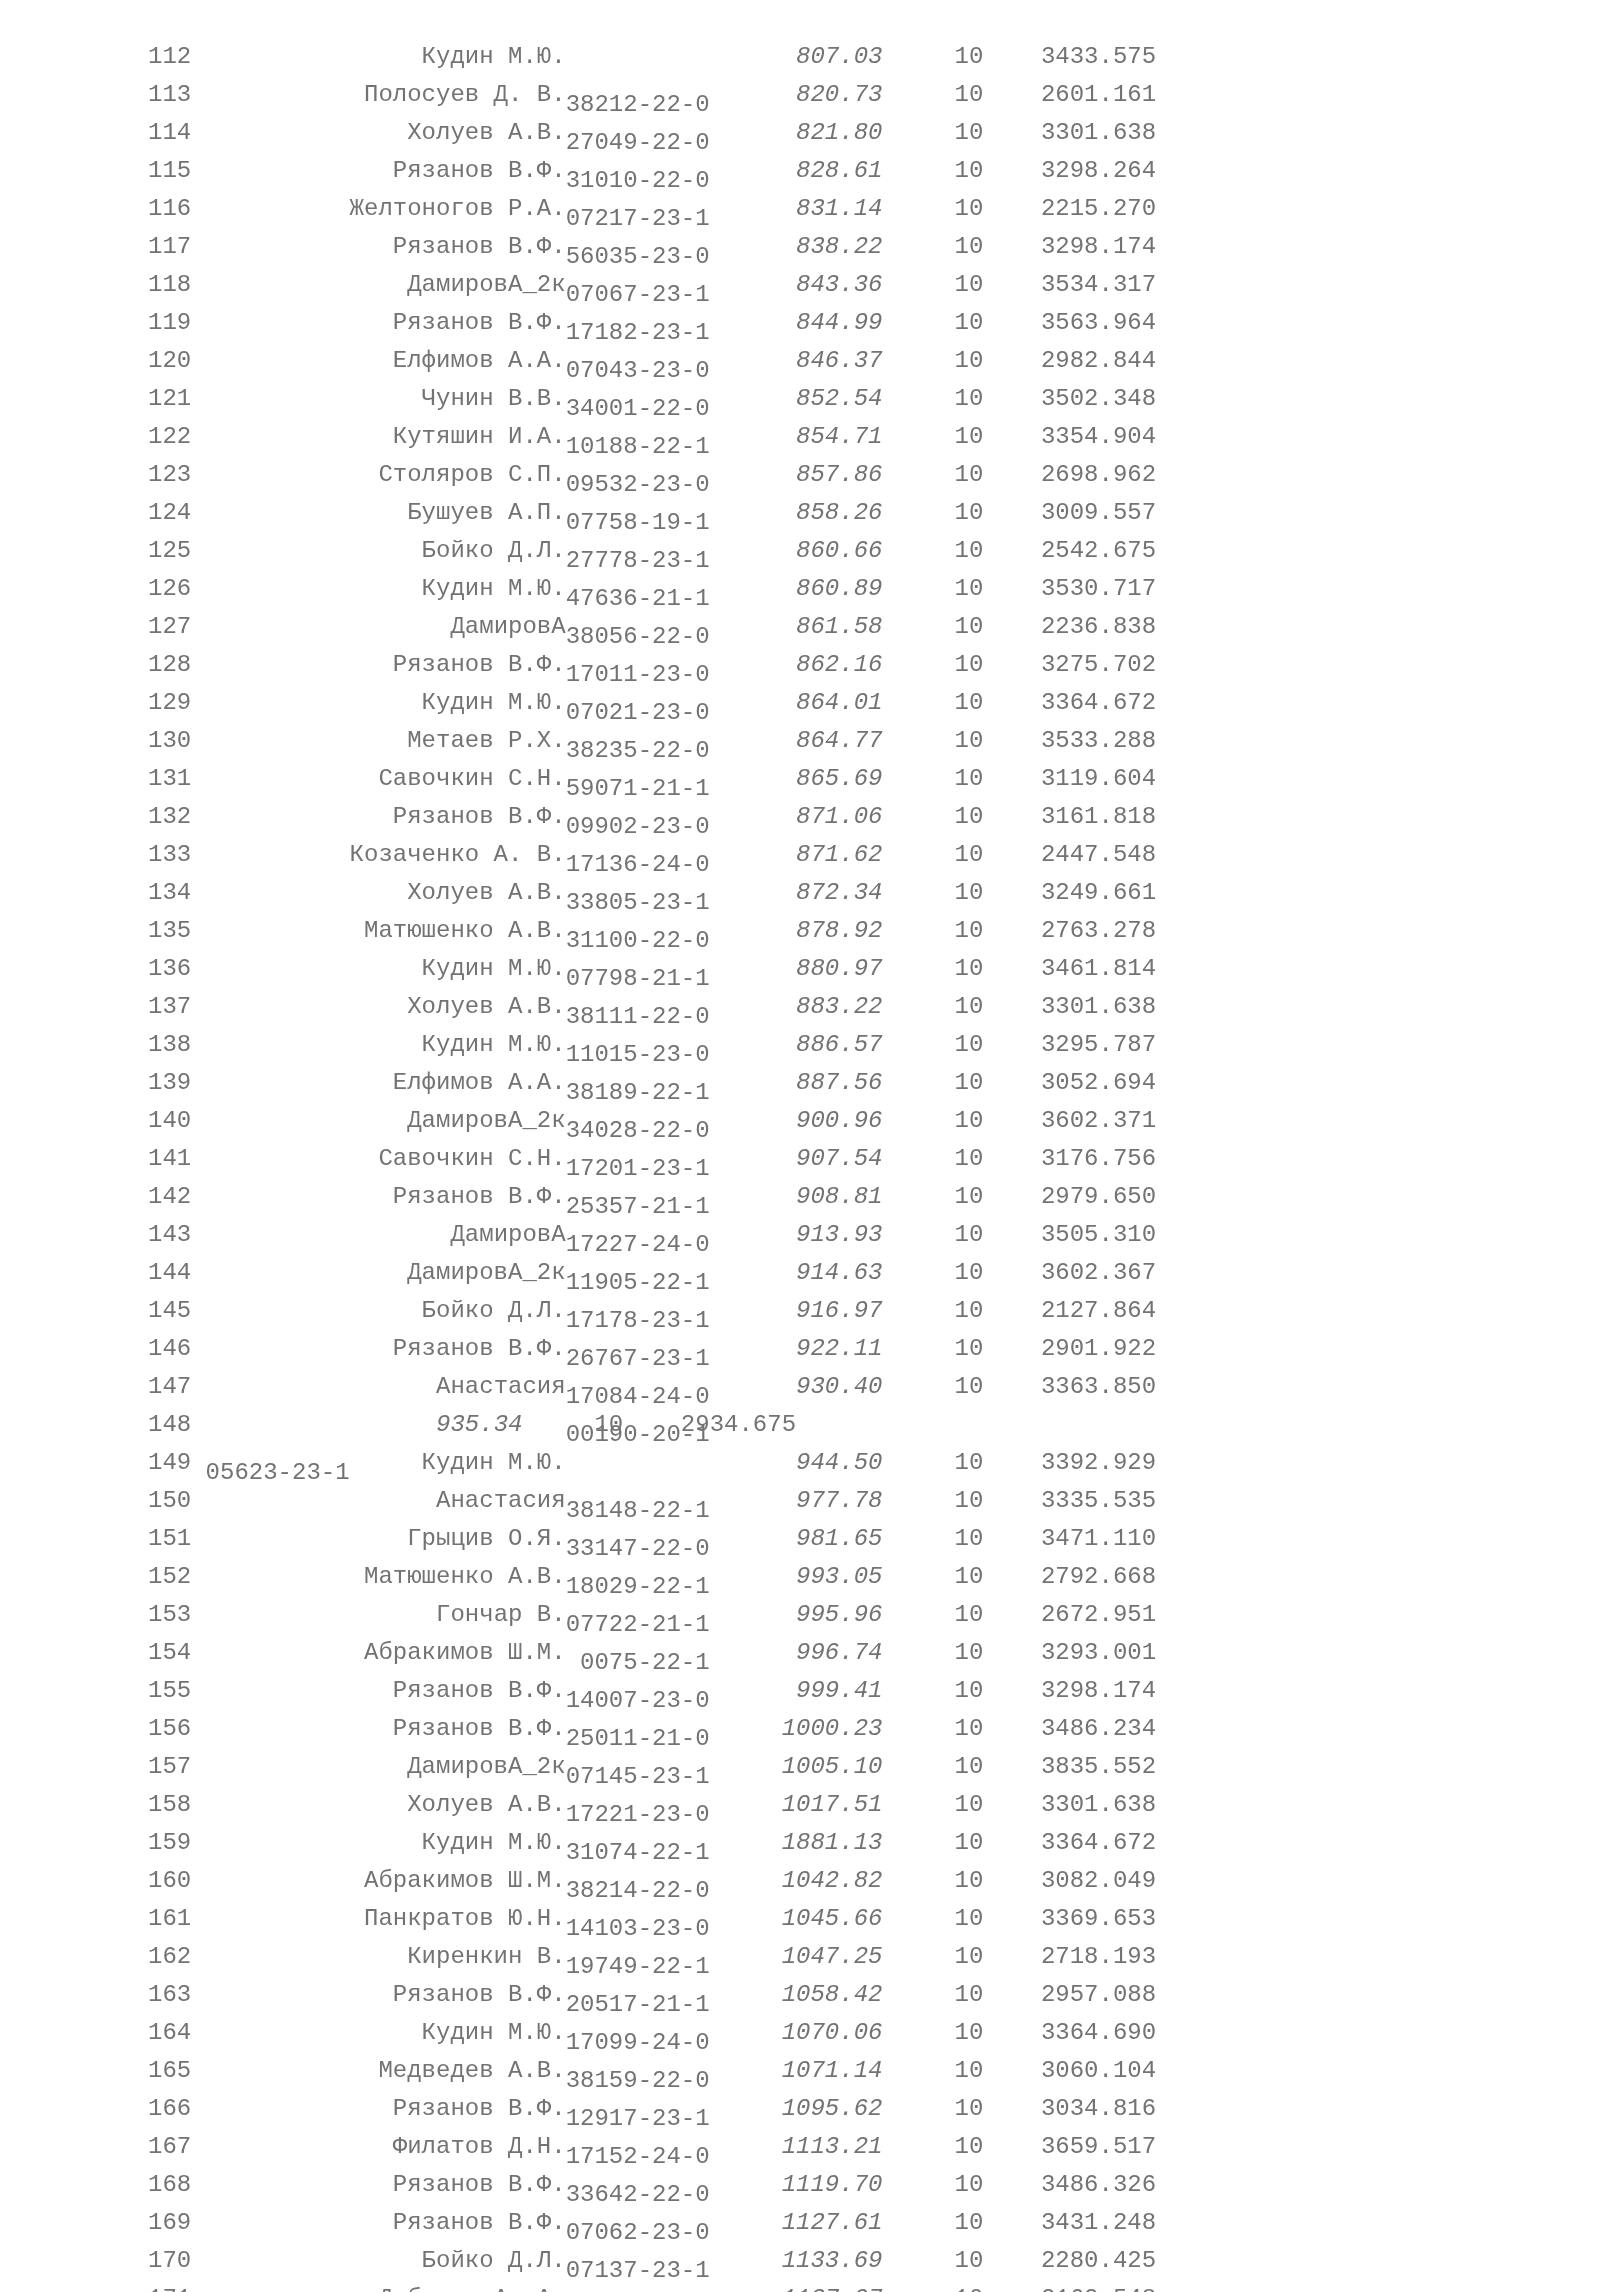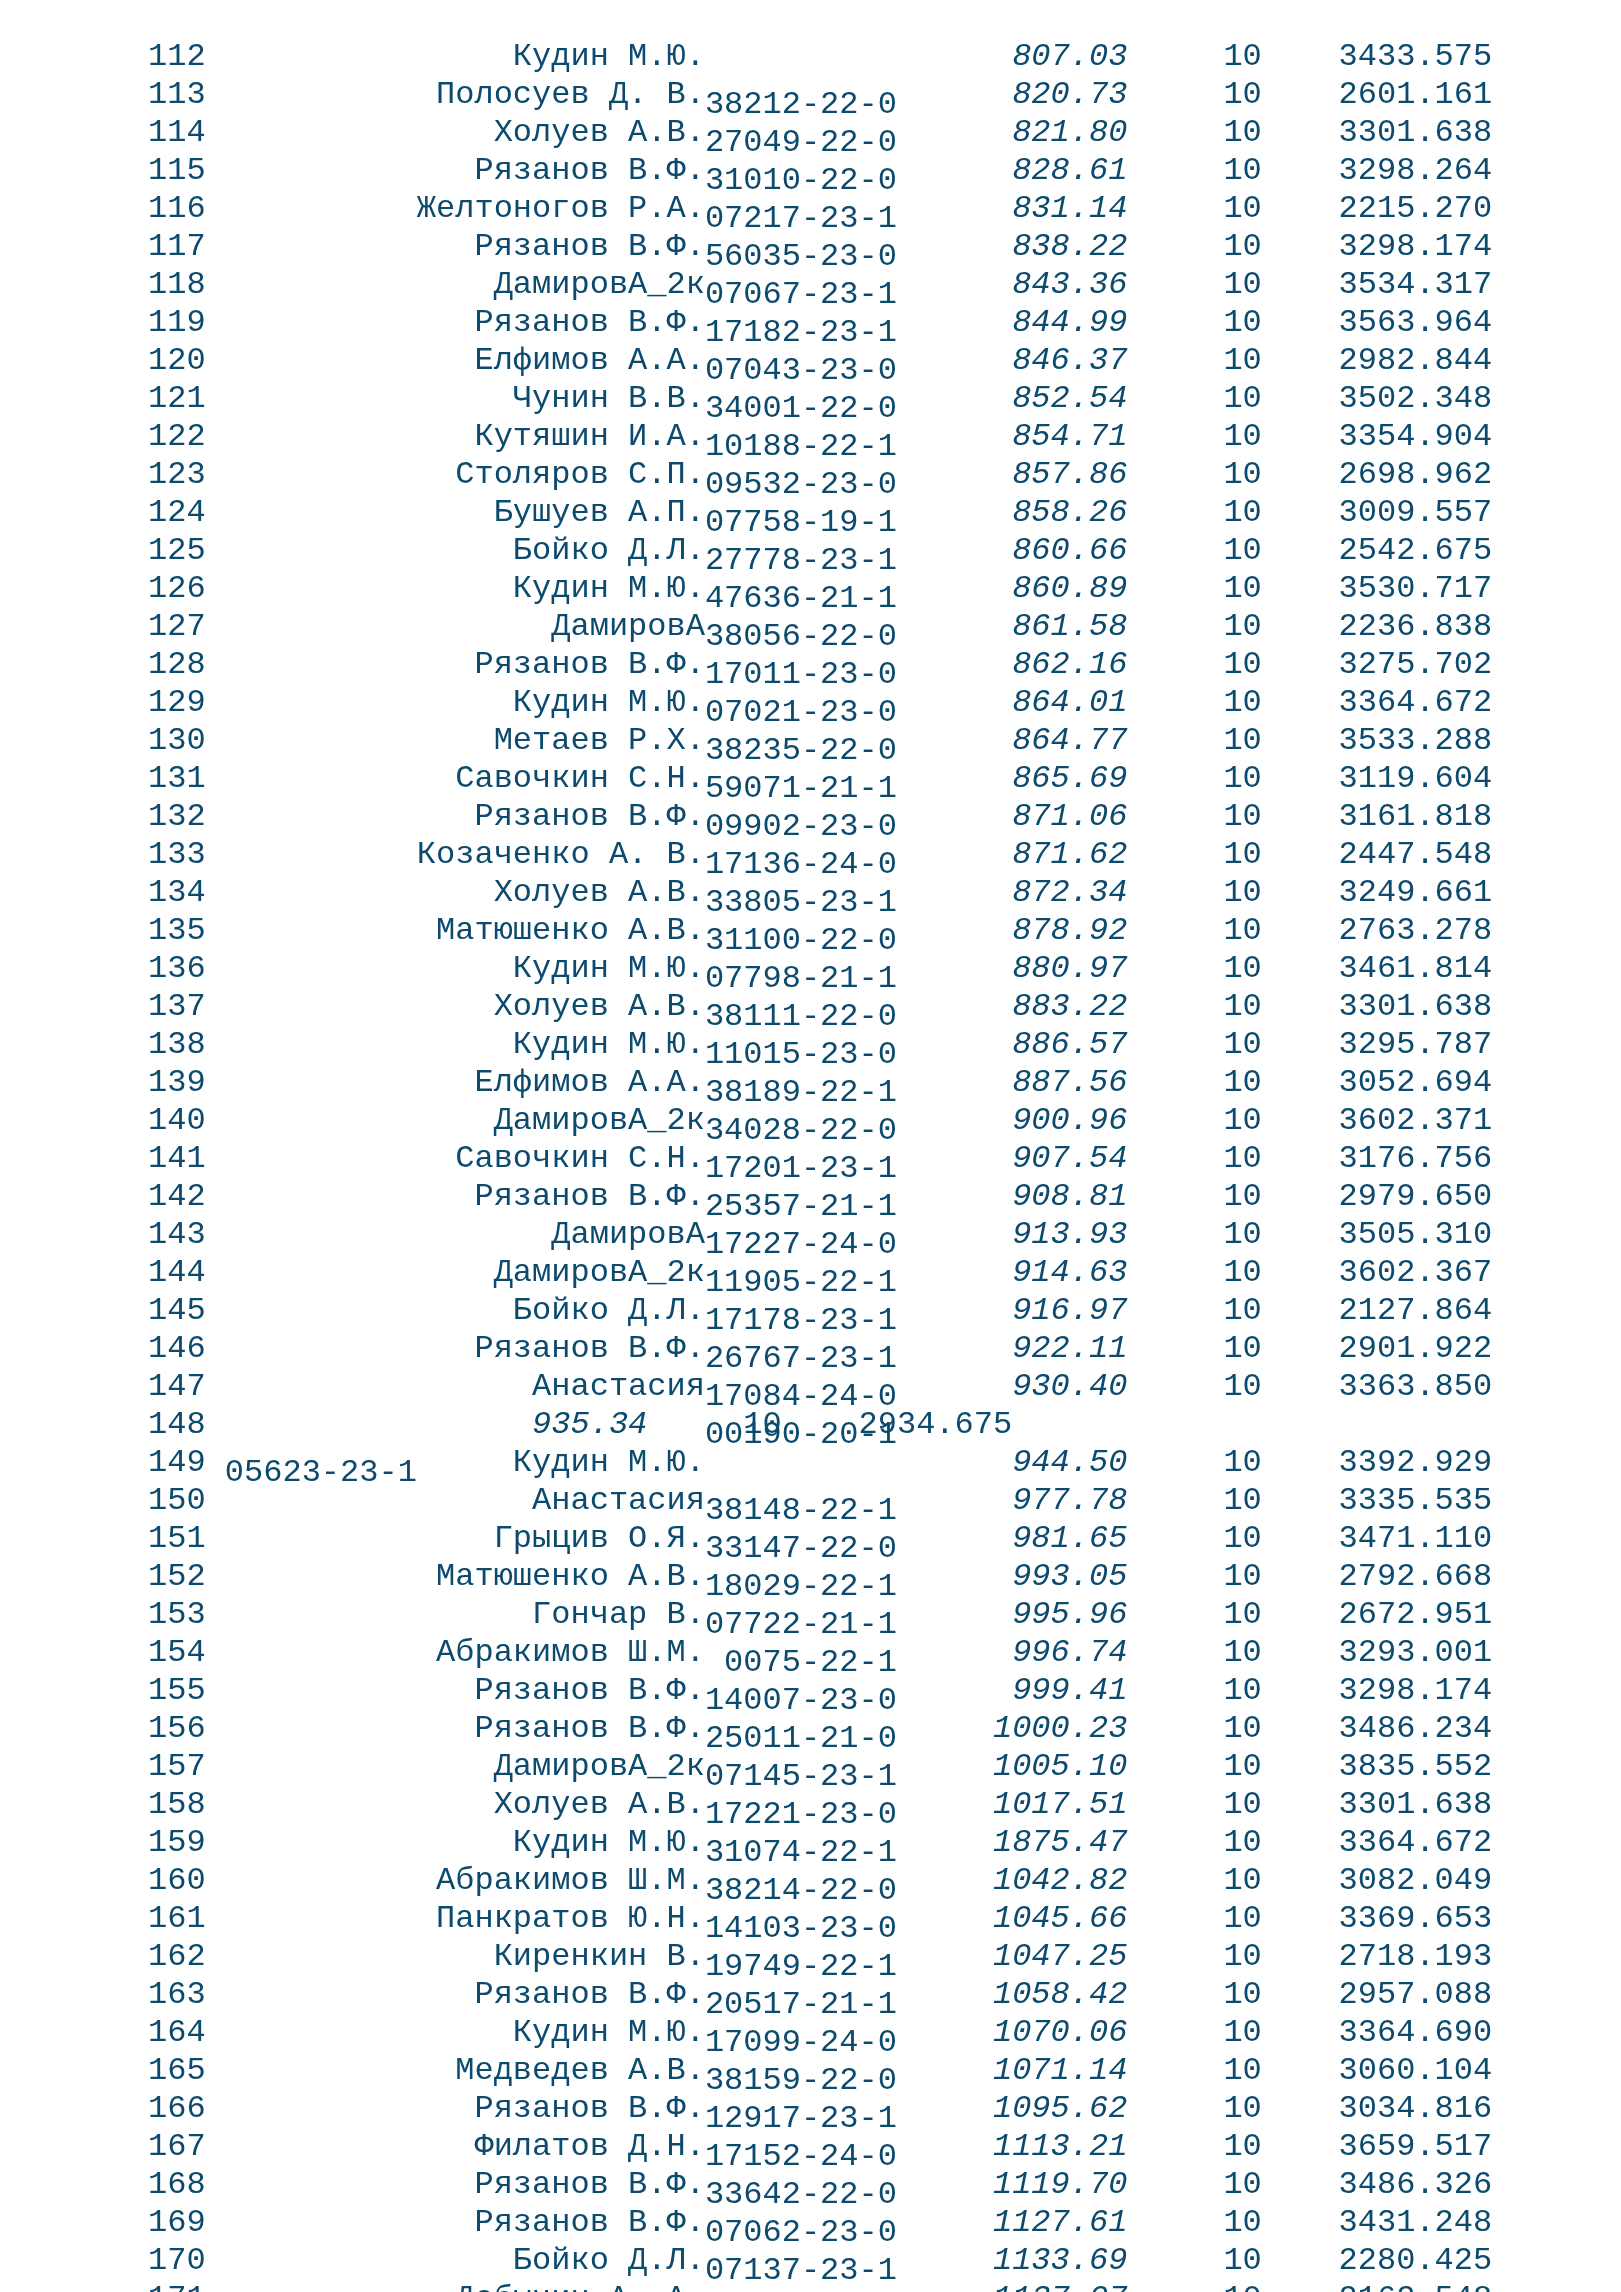--- a/index.html
+++ b/index.html
@@ -5,23 +5,23 @@
   html, body {
     margin: 0;
     padding: 0;
     background: #ffffff;
   }
   .page {
     position: relative;
     width: 1621px;
     height: 2293px;
     background: #ffffff;
-    color: #0c4a6e;
+    color: #737373;
     font-family: "Liberation Mono", "DejaVu Sans Mono", monospace;
-    font-size: 32px;
+    font-size: 24px;
     font-weight: 400;
     overflow: hidden;
   }
   .rows {
     position: absolute;
     left: 148px;
     top: 38px;
   }
   .row {
     display: flex;
@@ -83,21 +83,21 @@
       <div class="row"><span class="cell c-rank">149</span><span class="cell c-gap"></span><span class="cell c-name">Кудин М.Ю.</span><span class="cell c-code">38148-22-1</span><span class="cell c-value">944.50</span><span class="cell c-qty">10</span><span class="cell c-total">3392.929</span></div>
       <div class="row"><span class="cell c-rank">150</span><span class="cell c-gap"></span><span class="cell c-name">Анастасия</span><span class="cell c-code">33147-22-0</span><span class="cell c-value">977.78</span><span class="cell c-qty">10</span><span class="cell c-total">3335.535</span></div>
       <div class="row"><span class="cell c-rank">151</span><span class="cell c-gap"></span><span class="cell c-name">Грыцив О.Я.</span><span class="cell c-code">18029-22-1</span><span class="cell c-value">981.65</span><span class="cell c-qty">10</span><span class="cell c-total">3471.110</span></div>
       <div class="row"><span class="cell c-rank">152</span><span class="cell c-gap"></span><span class="cell c-name">Матюшенко А.В.</span><span class="cell c-code">07722-21-1</span><span class="cell c-value">993.05</span><span class="cell c-qty">10</span><span class="cell c-total">2792.668</span></div>
       <div class="row"><span class="cell c-rank">153</span><span class="cell c-gap"></span><span class="cell c-name">Гончар В.</span><span class="cell c-code">0075-22-1</span><span class="cell c-value">995.96</span><span class="cell c-qty">10</span><span class="cell c-total">2672.951</span></div>
       <div class="row"><span class="cell c-rank">154</span><span class="cell c-gap"></span><span class="cell c-name">Абракимов Ш.М.</span><span class="cell c-code">14007-23-0</span><span class="cell c-value">996.74</span><span class="cell c-qty">10</span><span class="cell c-total">3293.001</span></div>
       <div class="row"><span class="cell c-rank">155</span><span class="cell c-gap"></span><span class="cell c-name">Рязанов В.Ф.</span><span class="cell c-code">25011-21-0</span><span class="cell c-value">999.41</span><span class="cell c-qty">10</span><span class="cell c-total">3298.174</span></div>
       <div class="row"><span class="cell c-rank">156</span><span class="cell c-gap"></span><span class="cell c-name">Рязанов В.Ф.</span><span class="cell c-code">07145-23-1</span><span class="cell c-value">1000.23</span><span class="cell c-qty">10</span><span class="cell c-total">3486.234</span></div>
       <div class="row"><span class="cell c-rank">157</span><span class="cell c-gap"></span><span class="cell c-name">ДамировА_2к</span><span class="cell c-code">17221-23-0</span><span class="cell c-value">1005.10</span><span class="cell c-qty">10</span><span class="cell c-total">3835.552</span></div>
       <div class="row"><span class="cell c-rank">158</span><span class="cell c-gap"></span><span class="cell c-name">Холуев А.В.</span><span class="cell c-code">31074-22-1</span><span class="cell c-value">1017.51</span><span class="cell c-qty">10</span><span class="cell c-total">3301.638</span></div>
-      <div class="row"><span class="cell c-rank">159</span><span class="cell c-gap"></span><span class="cell c-name">Кудин М.Ю.</span><span class="cell c-code">38214-22-0</span><span class="cell c-value">1875.47</span><span class="cell c-qty">10</span><span class="cell c-total">3364.672</span></div>
+      <div class="row"><span class="cell c-rank">159</span><span class="cell c-gap"></span><span class="cell c-name">Кудин М.Ю.</span><span class="cell c-code">38214-22-0</span><span class="cell c-value">1881.13</span><span class="cell c-qty">10</span><span class="cell c-total">3364.672</span></div>
       <div class="row"><span class="cell c-rank">160</span><span class="cell c-gap"></span><span class="cell c-name">Абракимов Ш.М.</span><span class="cell c-code">14103-23-0</span><span class="cell c-value">1042.82</span><span class="cell c-qty">10</span><span class="cell c-total">3082.049</span></div>
       <div class="row"><span class="cell c-rank">161</span><span class="cell c-gap"></span><span class="cell c-name">Панкратов Ю.Н.</span><span class="cell c-code">19749-22-1</span><span class="cell c-value">1045.66</span><span class="cell c-qty">10</span><span class="cell c-total">3369.653</span></div>
       <div class="row"><span class="cell c-rank">162</span><span class="cell c-gap"></span><span class="cell c-name">Киренкин В.</span><span class="cell c-code">20517-21-1</span><span class="cell c-value">1047.25</span><span class="cell c-qty">10</span><span class="cell c-total">2718.193</span></div>
       <div class="row"><span class="cell c-rank">163</span><span class="cell c-gap"></span><span class="cell c-name">Рязанов В.Ф.</span><span class="cell c-code">17099-24-0</span><span class="cell c-value">1058.42</span><span class="cell c-qty">10</span><span class="cell c-total">2957.088</span></div>
       <div class="row"><span class="cell c-rank">164</span><span class="cell c-gap"></span><span class="cell c-name">Кудин М.Ю.</span><span class="cell c-code">38159-22-0</span><span class="cell c-value">1070.06</span><span class="cell c-qty">10</span><span class="cell c-total">3364.690</span></div>
       <div class="row"><span class="cell c-rank">165</span><span class="cell c-gap"></span><span class="cell c-name">Медведев А.В.</span><span class="cell c-code">12917-23-1</span><span class="cell c-value">1071.14</span><span class="cell c-qty">10</span><span class="cell c-total">3060.104</span></div>
       <div class="row"><span class="cell c-rank">166</span><span class="cell c-gap"></span><span class="cell c-name">Рязанов В.Ф.</span><span class="cell c-code">17152-24-0</span><span class="cell c-value">1095.62</span><span class="cell c-qty">10</span><span class="cell c-total">3034.816</span></div>
       <div class="row"><span class="cell c-rank">167</span><span class="cell c-gap"></span><span class="cell c-name">Филатов Д.Н.</span><span class="cell c-code">33642-22-0</span><span class="cell c-value">1113.21</span><span class="cell c-qty">10</span><span class="cell c-total">3659.517</span></div>
       <div class="row"><span class="cell c-rank">168</span><span class="cell c-gap"></span><span class="cell c-name">Рязанов В.Ф.</span><span class="cell c-code">07062-23-0</span><span class="cell c-value">1119.70</span><span class="cell c-qty">10</span><span class="cell c-total">3486.326</span></div>
       <div class="row"><span class="cell c-rank">169</span><span class="cell c-gap"></span><span class="cell c-name">Рязанов В.Ф.</span><span class="cell c-code">07137-23-1</span><span class="cell c-value">1127.61</span><span class="cell c-qty">10</span><span class="cell c-total">3431.248</span></div>

